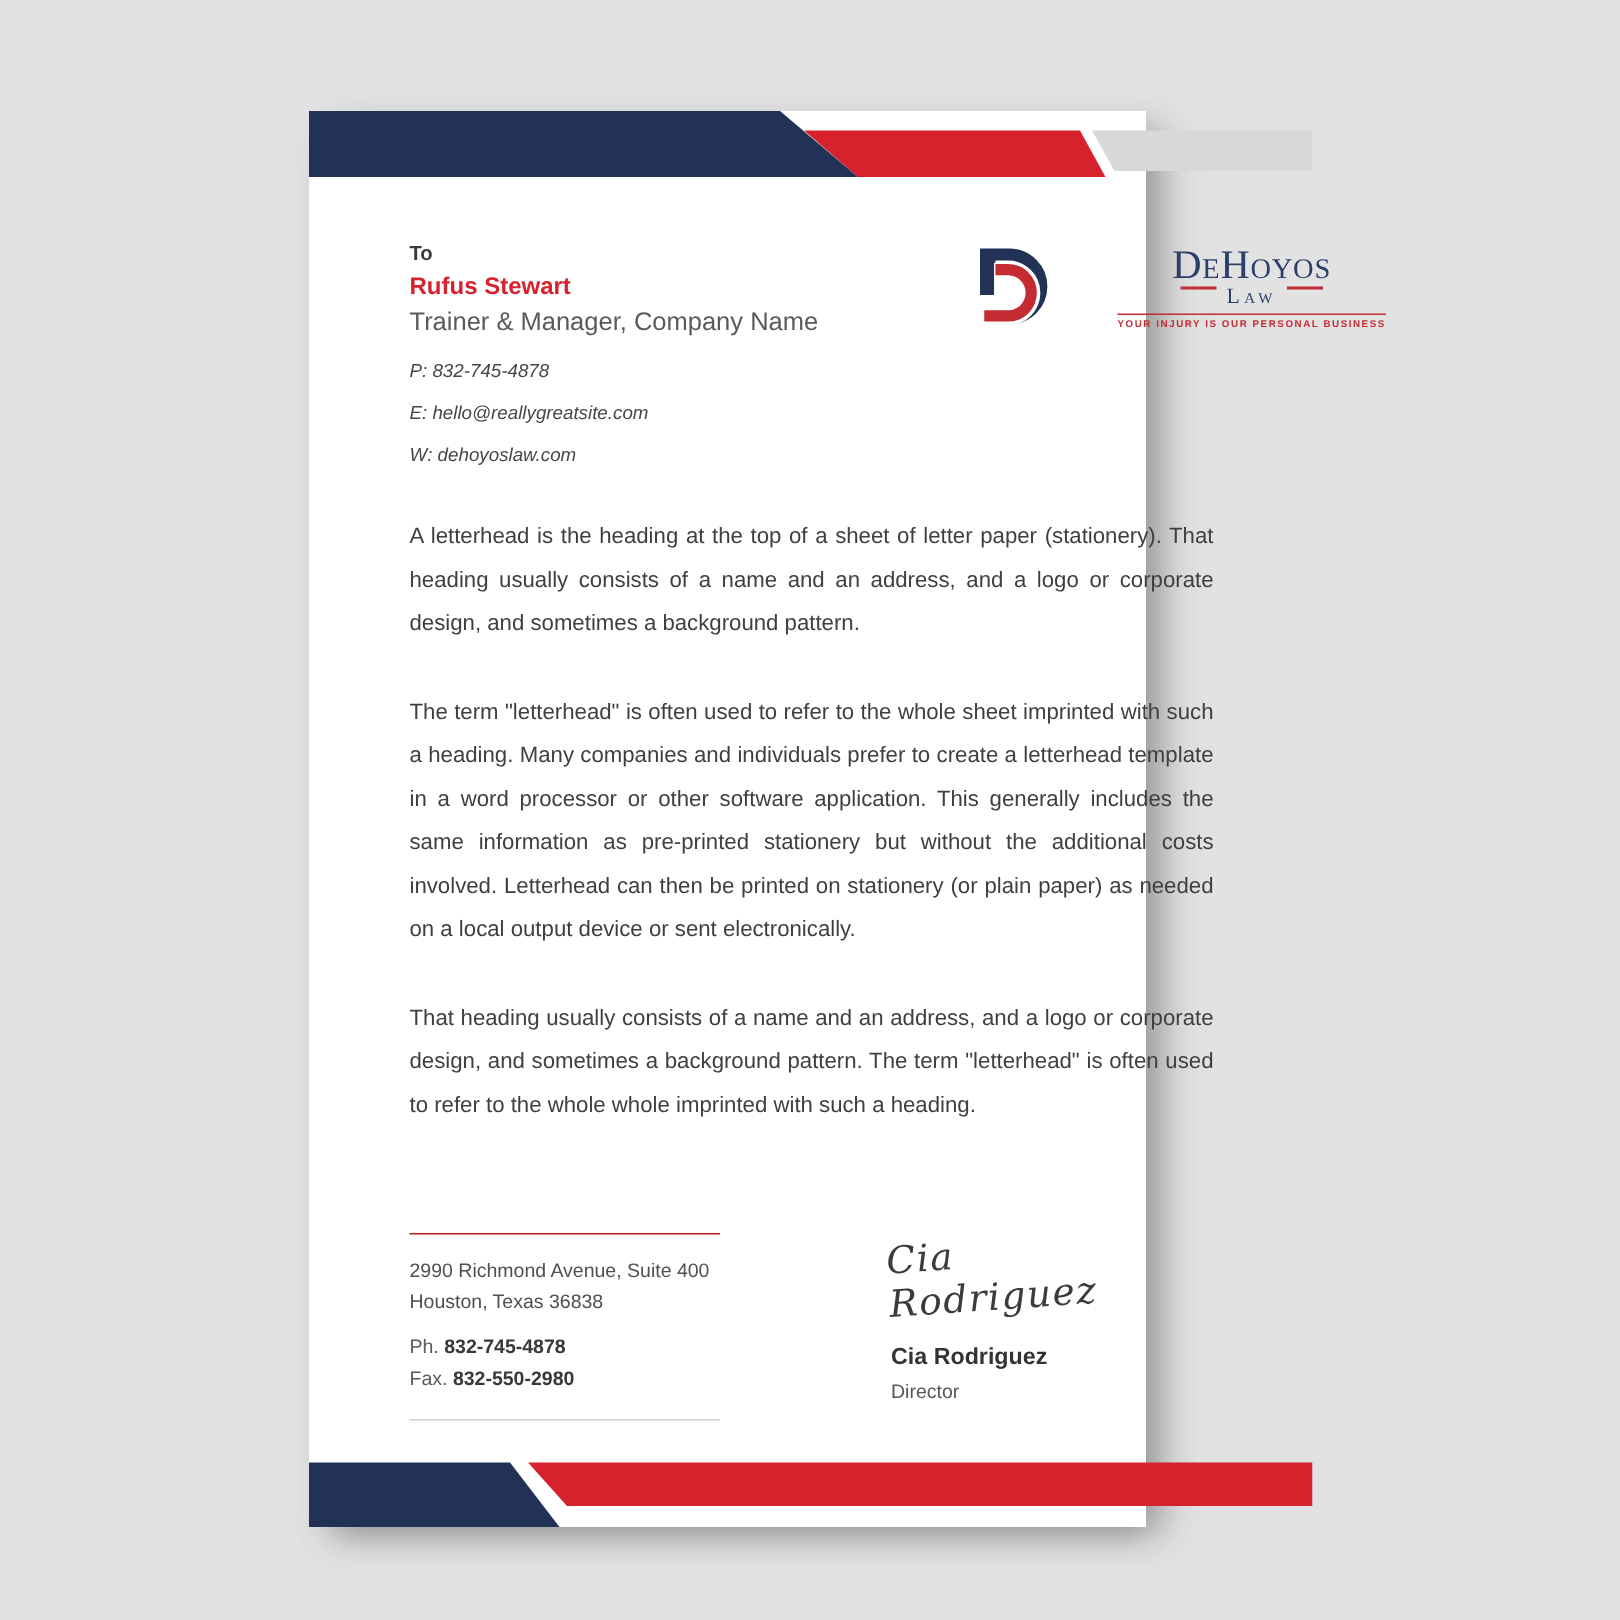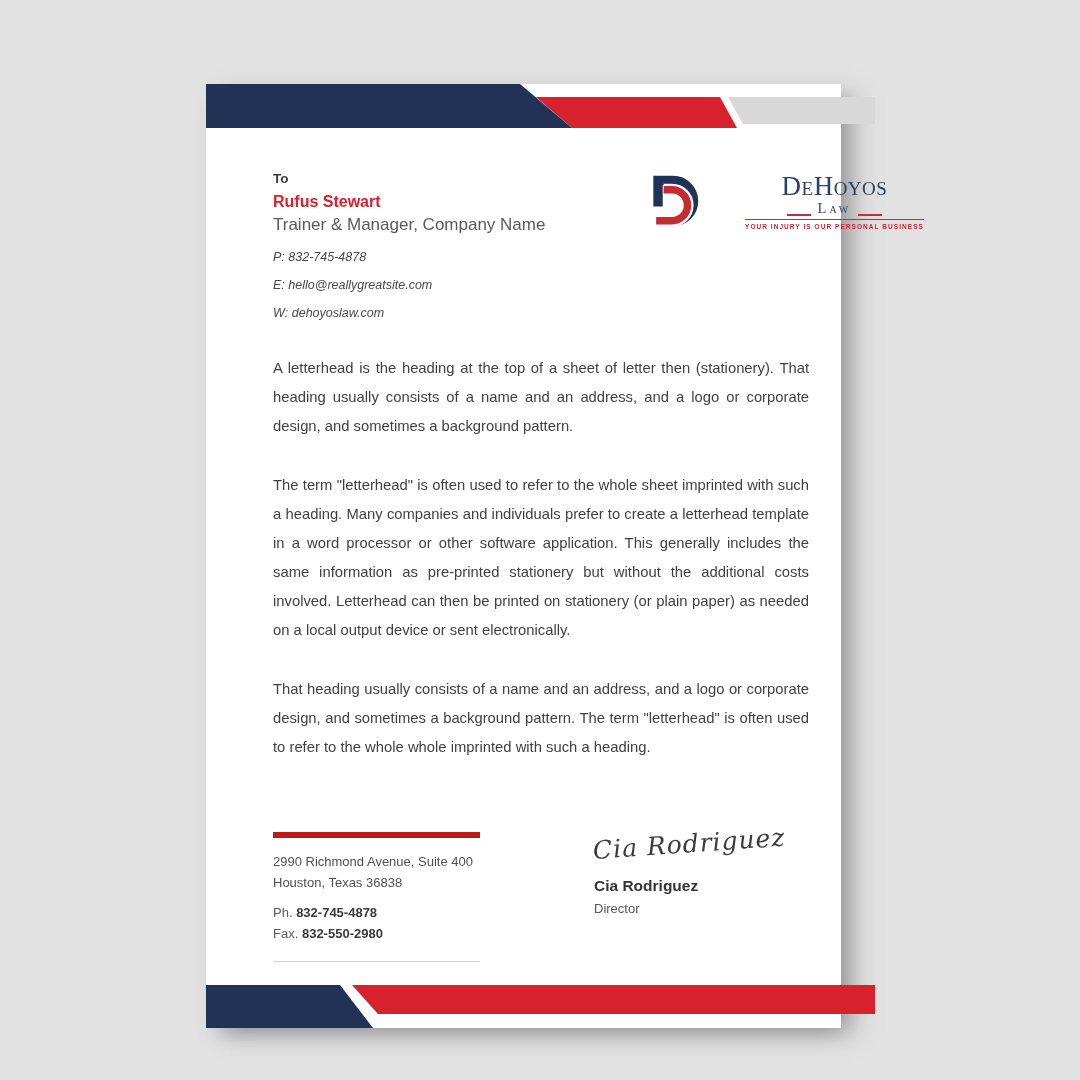--- a/index.html
+++ b/index.html
@@ -1,52 +1,52 @@
 <!DOCTYPE html>
 <html><head>
 <meta charset="utf-8">
 <style>
   html,body{margin:0;padding:0;}
   body{background:#e2e2e2;font-family:"Liberation Sans", sans-serif;}
   .stage{position:relative;width:1080px;height:1080px;background:#e2e2e2;overflow:hidden;}
-  .paper{position:absolute;left:206px;top:84px;width:635px;height:944px;background:#ffffff;
+  .paper{position:absolute;left:206px;top:74px;width:558px;height:944px;background:#ffffff;
          box-shadow:16px 8px 22px -4px rgba(110,110,110,0.55), 4px 14px 18px -8px rgba(120,120,120,0.35);}
   .band{position:absolute;left:0;width:669px;height:44px;display:block;}
   .band-top{top:0;}
   .band-bottom{top:900px;}
 
   
   .recipient{position:absolute;left:67px;top:86px;}
   .to-label{font-size:13.5px;font-weight:bold;color:#3c3c3c;line-height:18px;}
   .to-name{font-size:16px;font-weight:bold;color:#d7212c;line-height:20px;margin-top:4px;}
   .to-title{font-size:17px;color:#5a5a5a;line-height:17px;margin-top:4px;}
   .contact{margin-top:16px;font-style:italic;}
   .contact-line{font-size:12.5px;color:#474747;line-height:16px;margin-bottom:12px;}
 
   
   .logo{position:absolute;left:438px;top:88px;display:flex;align-items:flex-start;gap:36px;}
   .monogram{width:58px;height:58px;flex:0 0 auto;}
   .logo-text{margin-left:7px;display:flex;flex-direction:column;align-items:center;}
   .logo-name{font-family:"Liberation Serif", serif;font-variant:small-caps;font-size:27px;
              line-height:28px;color:#2b3f6b;letter-spacing:0.5px;}
-  .law-row{display:flex;align-items:flex-end;gap:7px;margin-top:1px;width:100%;justify-content:center;}
+  .law-row{display:flex;align-items:flex-start;gap:7px;margin-top:1px;width:100%;justify-content:center;}
   .law-dash{width:24px;height:2px;background:#c42b33;}
   .law-text{font-family:"Liberation Serif", serif;font-variant:small-caps;font-size:14.5px;
             color:#2b3f6b;letter-spacing:3px;line-height:15px;}
   .law-rule{width:100%;height:1px;background:#c42b33;margin-top:3px;}
   .logo-tagline{font-size:6.5px;font-weight:bold;color:#c42b33;letter-spacing:1.05px;
                 margin-top:3px;white-space:nowrap;}
 
   
   .body-copy{position:absolute;left:67px;top:270px;width:536px;}
   .para{font-size:14.8px;line-height:29px;color:#3f3f3f;text-align:justify;margin:0 0 30px 0;}
 
   
   .footer-address{position:absolute;left:67px;top:748px;width:207px;
-                  border-top:6px solid #b91c1c;border-bottom:1px solid #cfcfcf;
+                  border-top:1px solid #b91c1c;border-bottom:1px solid #cfcfcf;
                   padding:13px 0 17px 0;}
   .addr-line{font-size:13px;color:#4f4f4f;line-height:21px;}
   .num-line{font-size:13px;color:#5a5a5a;line-height:21px;}
   .num-line .num{font-weight:bold;color:#393939;}
   .num-block{margin-top:9px;}
 
   
   .signature{position:absolute;left:388px;top:752px;}
   .sig-script{font-family:"DejaVu Serif", serif;font-style:italic;font-size:25px;color:#3b3b3b;
               transform:rotate(-4deg);transform-origin:left bottom;letter-spacing:1px;}
@@ -88,21 +88,21 @@
           <span class="law-dash"></span>
           <span class="law-text">Law</span>
           <span class="law-dash"></span>
         </div>
         <div class="law-rule"></div>
         <div class="logo-tagline">YOUR INJURY IS OUR PERSONAL BUSINESS</div>
       </div>
     </div>
 
     <div class="body-copy">
-      <p class="para">A letterhead is the heading at the top of a sheet of letter then (stationery). That heading usually consists of a name and an address, and a logo or corporate design, and sometimes a background pattern.</p>
+      <p class="para">A letterhead is the heading at the top of a sheet of letter paper (stationery). That heading usually consists of a name and an address, and a logo or corporate design, and sometimes a background pattern.</p>
       <p class="para">The term "letterhead" is often used to refer to the whole sheet imprinted with such a heading. Many companies and individuals prefer to create a letterhead template in a word processor or other software application. This generally includes the same information as pre-printed stationery but without the additional costs involved. Letterhead can then be printed on stationery (or plain paper) as needed on a local output device or sent electronically.</p>
       <p class="para">That heading usually consists of a name and an address, and a logo or corporate design, and sometimes a background pattern. The term "letterhead" is often used to refer to the whole whole imprinted with such a heading.</p>
     </div>
 
     <div class="footer-address">
       <div class="addr-line">2990 Richmond Avenue, Suite 400</div>
       <div class="addr-line">Houston, Texas 36838</div>
       <div class="num-block">
         <div class="num-line"><span>Ph.</span> <span class="num">832-745-4878</span></div>
         <div class="num-line"><span>Fax.</span> <span class="num">832-550-2980</span></div>

